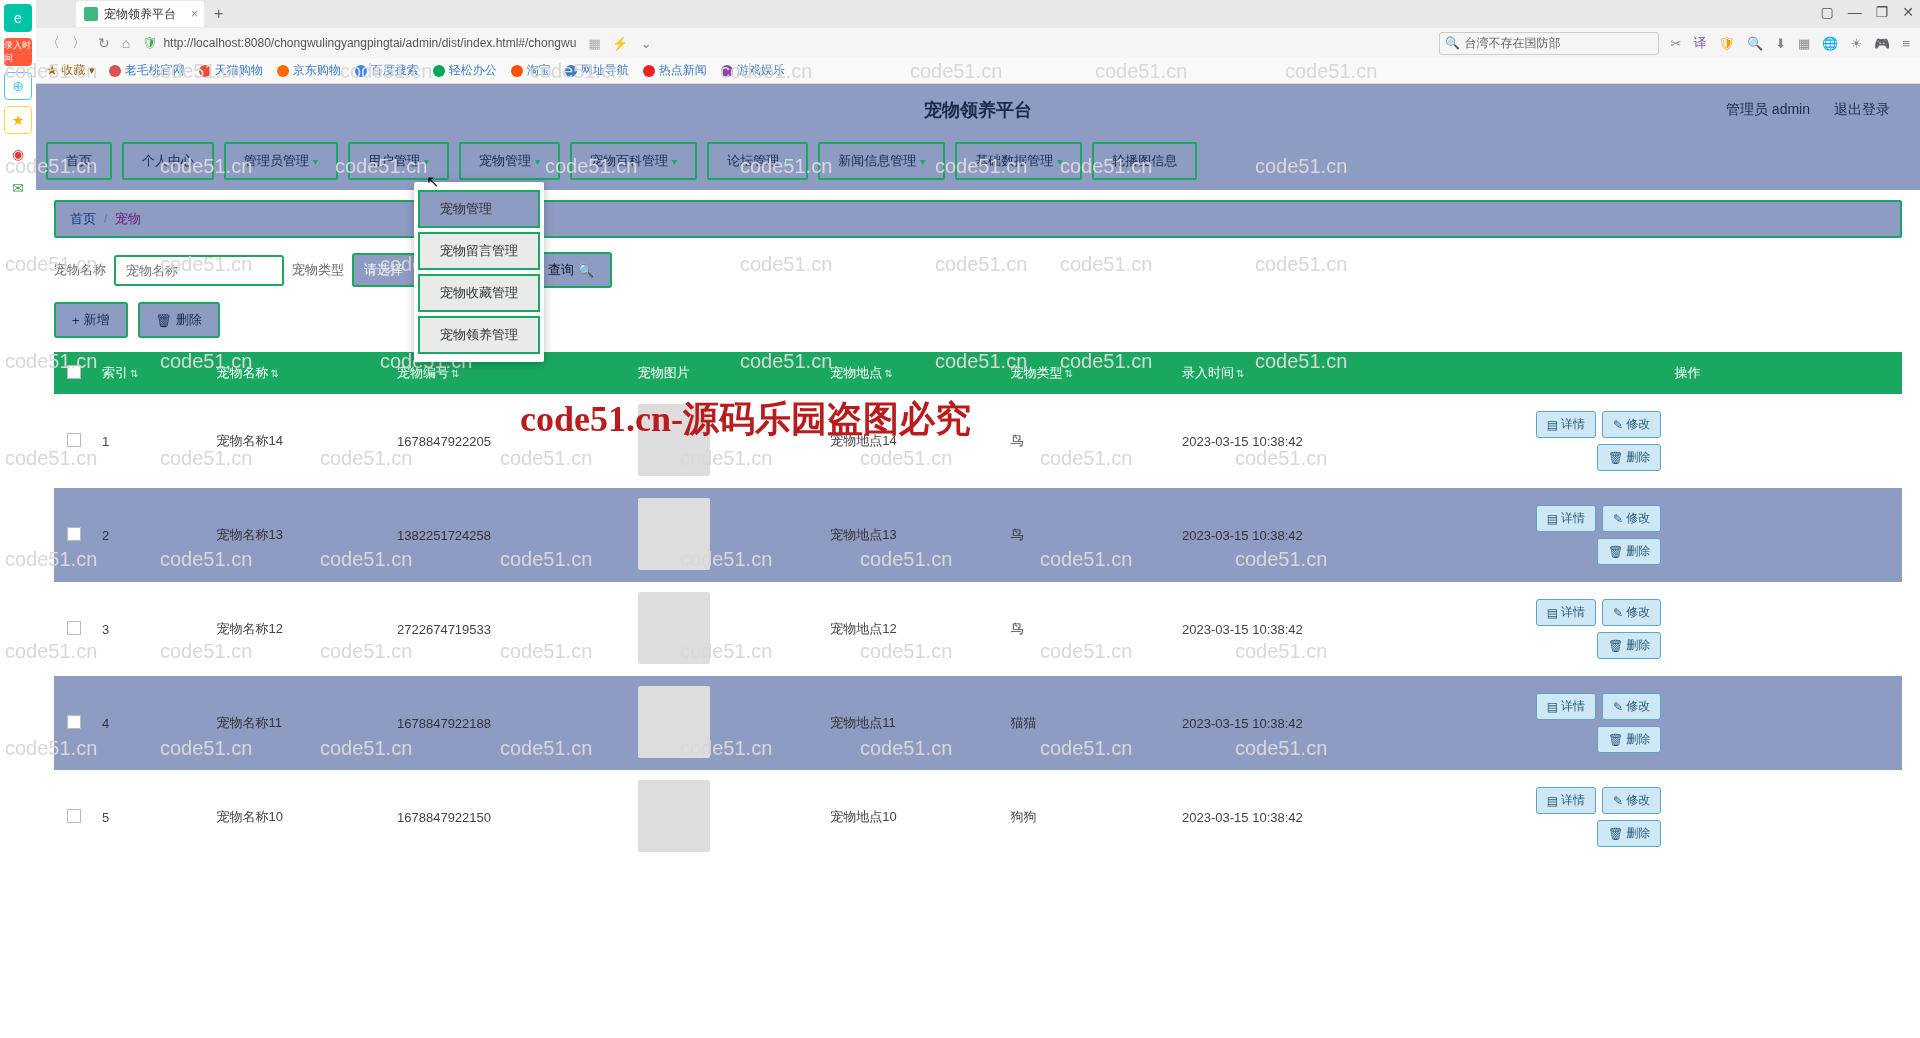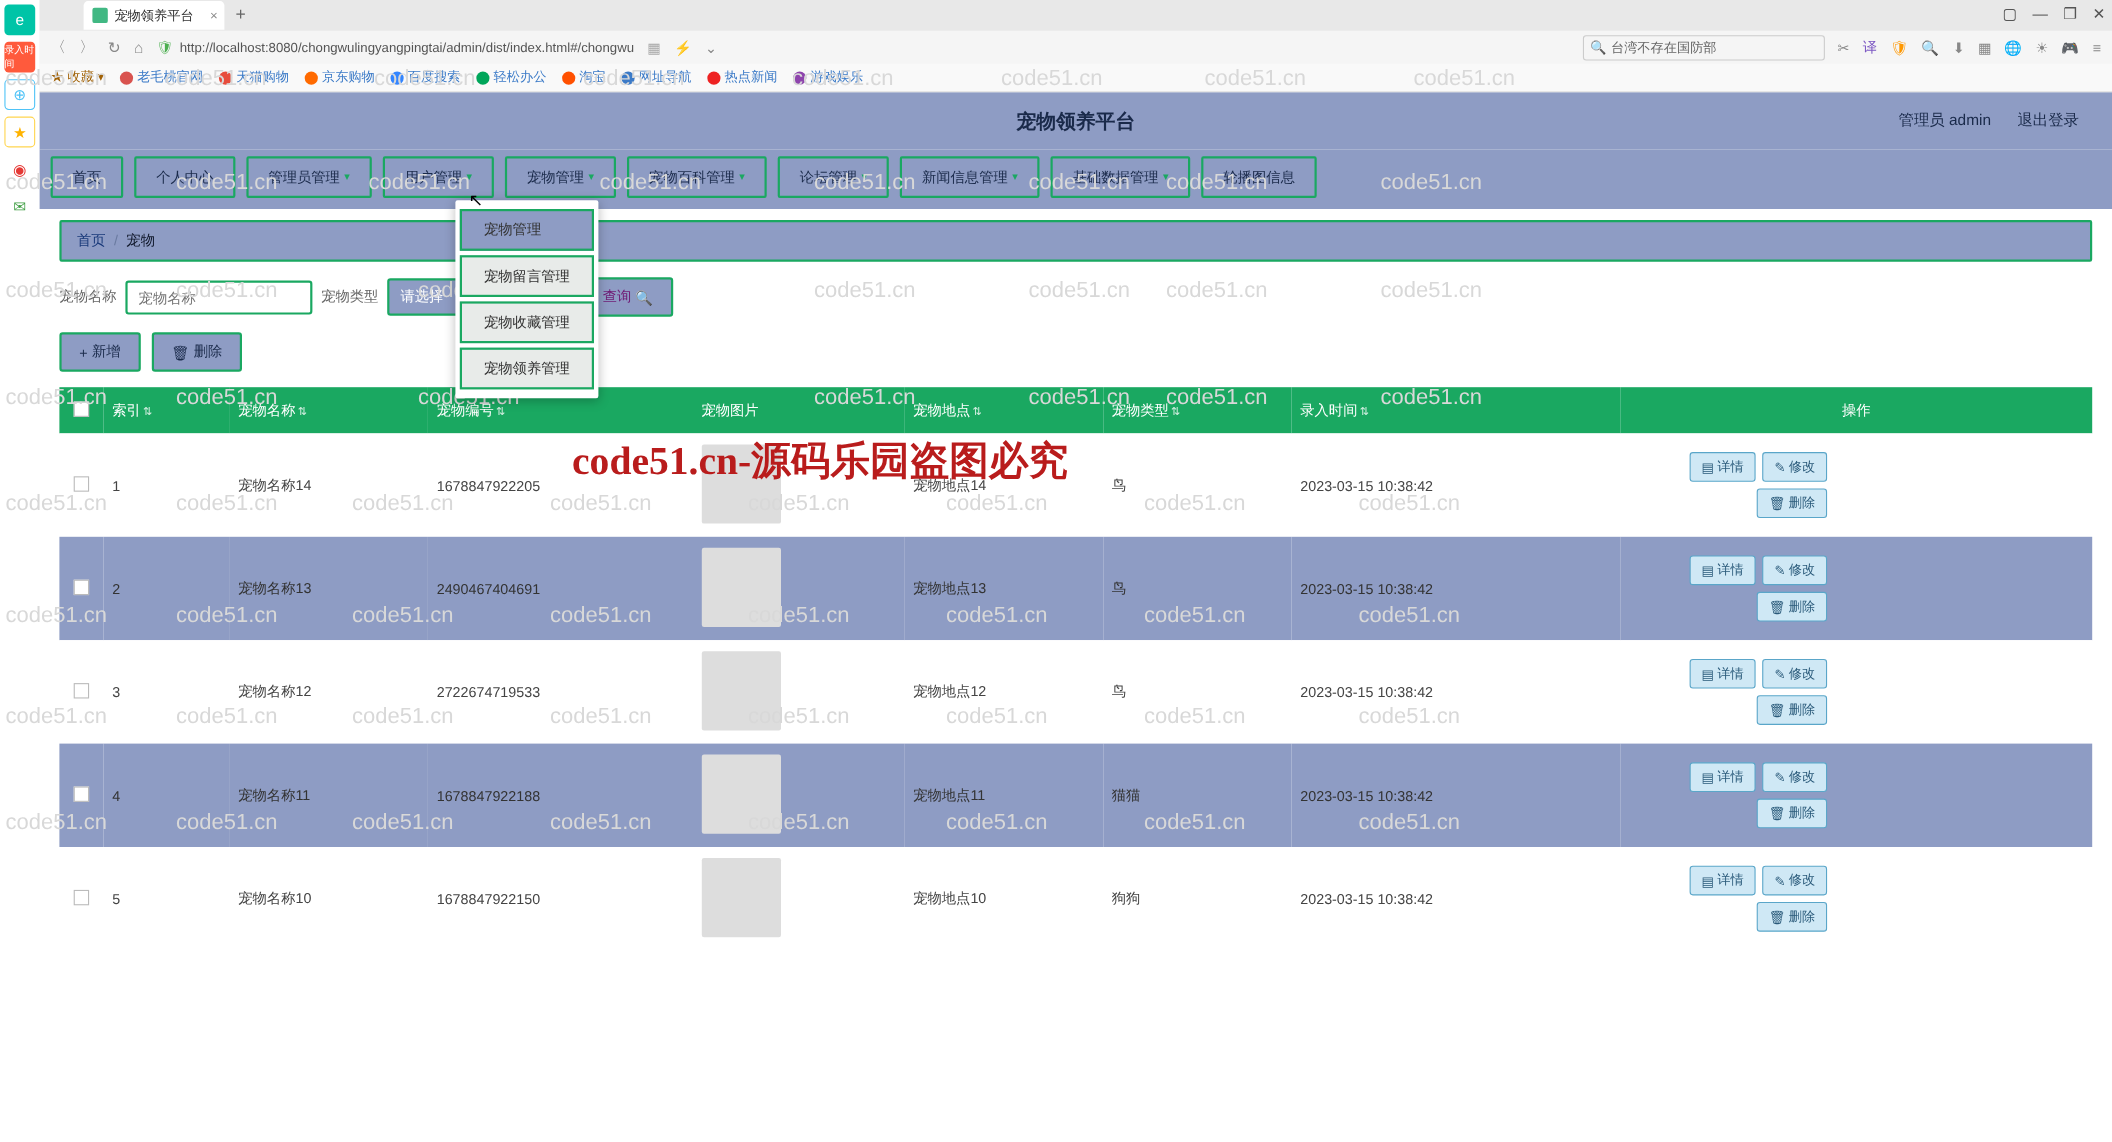--- a/index.html
+++ b/index.html
@@ -35,27 +35,27 @@
 .nav-btn { background: #8e9cc4; border: 2px solid #1aa861; color: #1a2a4a; padding: 8px 18px; font-size: 13px; cursor: pointer; border-radius: 2px; display: flex; align-items: center; gap: 4px; }
 .nav-caret { font-size: 10px; color: #1aa861; }
 
 .dropdown { position: absolute; top: 46px; left: 378px; background: #fff; box-shadow: 0 2px 10px rgba(0,0,0,0.25); border-radius: 2px; padding: 4px; z-index: 100; }
 .dropdown-item { padding: 8px 20px; margin: 4px 0; border: 2px solid #1aa861; background: #e8ebe9; color: #333; font-size: 13px; cursor: pointer; white-space: nowrap; }
 .dropdown-item.highlighted { background: #8e9cc4; }
 
 .content { padding: 10px 18px; }
 .breadcrumb { background: #8e9cc4; border: 2px solid #1aa861; padding: 8px 14px; border-radius: 2px; color: #1a3a7a; font-size: 13px; margin-bottom: 14px; }
 .breadcrumb .sep { color: #6a7aa0; margin: 0 4px; }
-.breadcrumb .current { color: #0f172a; }
+.breadcrumb .current { color: #701a75; }
 
 .filter-row { display: flex; align-items: center; gap: 8px; margin-bottom: 14px; }
 .filter-label { color: #666; font-size: 13px; }
 .filter-input, .filter-select { border: 2px solid #1aa861; border-radius: 3px; padding: 6px 10px; font-size: 13px; width: 170px; background: #fff; }
 .filter-select { background: #8e9cc4; color: #fff; }
-.query-btn { background: #8e9cc4; border: 2px solid #1aa861; padding: 7px 16px; border-radius: 3px; font-size: 13px; cursor: pointer; display: flex; align-items: center; gap: 4px; color: #701a75; }
+.query-btn { background: #8e9cc4; border: 2px solid #1aa861; padding: 7px 16px; border-radius: 3px; font-size: 13px; cursor: pointer; display: flex; align-items: center; gap: 4px; color: #0f172a; }
 
 .action-row { display: flex; gap: 10px; margin-bottom: 14px; }
 .act-btn { background: #8e9cc4; border: 2px solid #1aa861; padding: 7px 16px; border-radius: 3px; font-size: 13px; cursor: pointer; color: #1a2a4a; display: flex; align-items: center; gap: 4px; }
 
 .data-table { width: 100%; border-collapse: collapse; }
 .data-table thead th { background: #1aa861; color: #fff; font-weight: 500; padding: 12px 8px; font-size: 13px; text-align: left; }
 .data-table thead th .sort { font-size: 10px; margin-left: 2px; opacity: 0.8; }
 .data-table tbody tr { height: 94px; }
 .data-table tbody tr.even { background: #8e9cc4; }
 .data-table tbody tr.odd { background: #fff; }
@@ -238,21 +238,21 @@
       <button class="op-btn"><span>▤</span>详情</button>
       <button class="op-btn"><span>✎</span>修改</button>
       <button class="op-btn"><span>🗑</span>删除</button>
     </div>
             </td>
           </tr>
           <tr class="even">
     <td style="text-align:center"><span class="checkbox"></span></td>
     <td>2</td>
     <td>宠物名称13</td>
-    <td>2490467404691</td>
+    <td>1382251724258</td>
     <td><span class="pet-img"></span></td>
     <td>宠物地点13</td>
     <td>鸟</td>
     <td>2023-03-15 10:38:42</td>
     <td>
               <div class="op-cell">
       <button class="op-btn"><span>▤</span>详情</button>
       <button class="op-btn"><span>✎</span>修改</button>
       <button class="op-btn"><span>🗑</span>删除</button>
     </div>

